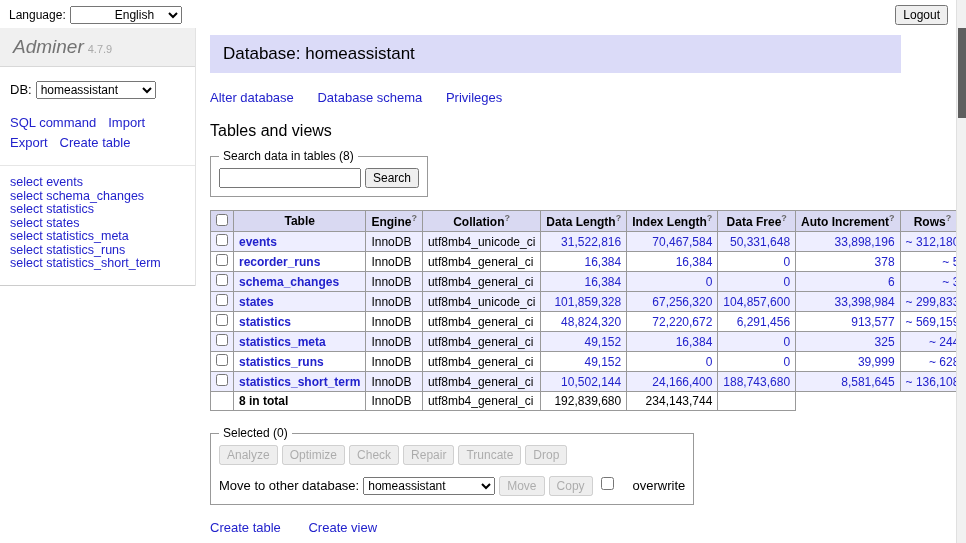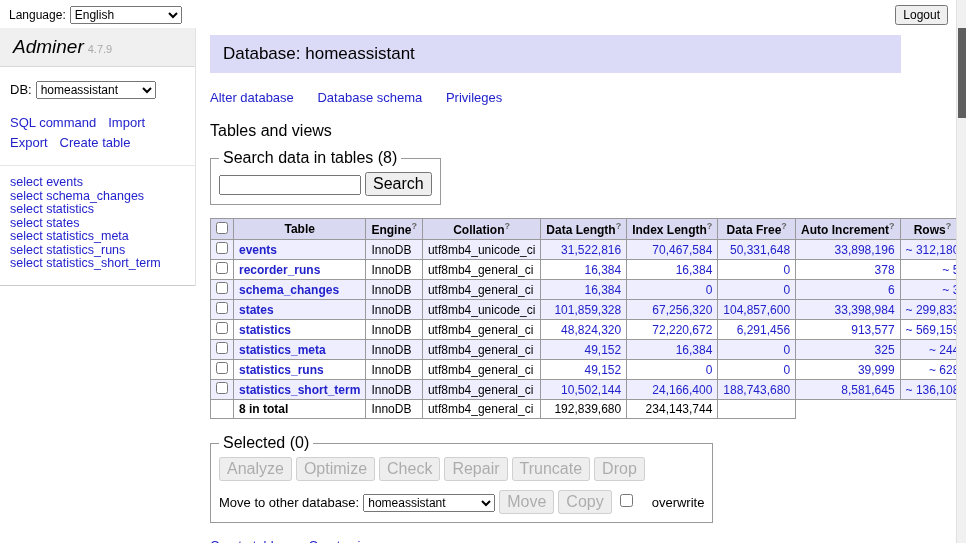--- a/index.html
+++ b/index.html
@@ -3,50 +3,50 @@
 <meta charset="utf-8">
 <style>
   * { box-sizing: border-box; }
   body { margin:0; background:#fff; font-family:"Liberation Sans", sans-serif; font-size:13px; color:#000; }
   .page { position:relative; width:966px; height:543px; background:#fff; overflow:hidden; }
 
   a { color:#2222cc; text-decoration:none; cursor:pointer; }
 
   
   .lang-bar { position:absolute; left:9px; top:6px; font-size:12px; }
-  .lang-bar select { width:112px; font-size:12px; margin-left:4px; }
+  .lang-bar select { width:112px; font-size:12px; margin-left:4px;padding-left:40px; }
   .breadcrumb { position:absolute; left:196px; top:0; width:693px; height:25px; background:#f2f2f2;
                 line-height:25px; padding-left:14px; font-size:13px; }
   .breadcrumb .sep { color:#000; margin:0 4px; }
   .logout-btn { position:absolute; top:5px; right:18px; font-size:12px; font-family:"Liberation Sans",sans-serif; }
 
   
   .sidebar { position:absolute; left:0; top:28px; width:196px; border-right:1px solid #e2e2e2; background:#fff; }
   .logo { margin:0; background:#f0f0f0; border-bottom:1px solid #d8d8d8; padding:8px 13px;
           font-size:19px; font-weight:normal; }
-  .logo a { font-style:italic; color:#000000; }
+  .logo a { font-style:italic; color:#737373; }
   .logo .ver { font-size:11px; color:#aaa; margin-left:4px; }
   .db-row { padding:14px 10px 6px; }
   .db-row select { width:120px; font-size:12px; margin-left:4px; }
   .actions { margin:0; padding:8px 10px 12px; border-bottom:1px solid #e6e6e6; line-height:1.55; }
   .actions a { margin-right:12px; }
   .side-tables { margin:0; padding:10px 10px 14px; border-bottom:1px solid #ccc; }
   .side-tables a { display:block; font-size:12.5px; line-height:13.5px; margin-bottom:0; }
 
   
   .content { position:absolute; left:210px; top:25px; width:692px; }
   h2.page-title { margin:10px 0 0; background:#dbdbf8; padding:9px 13px; font-size:17px; font-weight:normal; width:691px; }
   .nav-links { margin:17px 0 0; }
   .nav-links a { margin-right:20px; }
   h3 { font-size:16px; font-weight:normal; margin:17px 0 9px; }
 
   fieldset { border:1px solid #999; margin:0; padding:5px 8px 8px; display:inline-block; }
-  legend { font-size:16px; padding:0 4px; }
+  legend { font-size:12px; padding:0 4px; }
   .search-fs input[type=text] { width:142px; font-size:12px; }
-  .search-fs button, .selected-fs button { font-size:16px; font-family:"Liberation Sans",sans-serif; }
+  .search-fs button, .selected-fs button { font-size:12px; font-family:"Liberation Sans",sans-serif; }
   .search-fs button { margin-left:4px; }
 
   table.db-table { border-collapse:collapse; font-size:12px; margin-top:13px; }
   .db-table td, .db-table th { border:1px solid #999; padding:2px 5px; white-space:nowrap; }
   .db-table thead td, .db-table thead th { background:#d9d9f2; text-align:center; }
   .db-table th { font-weight:bold; }
   .db-table sup { color:#666; font-size:9px; }
   .db-table tr.shaded { background:#eeeeff; }
   .db-table td.num { text-align:right; }
   .db-table td.c-name a { font-weight:bold; }

